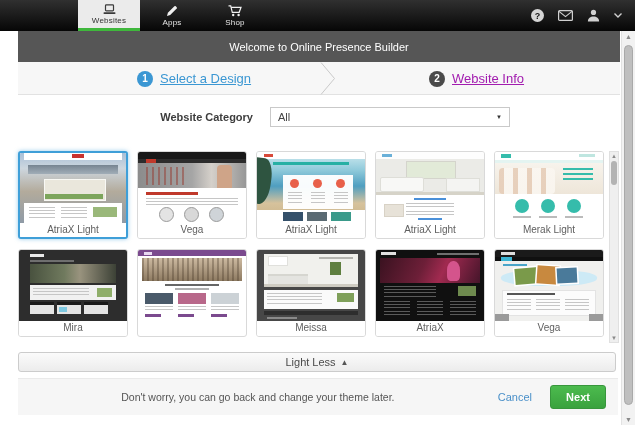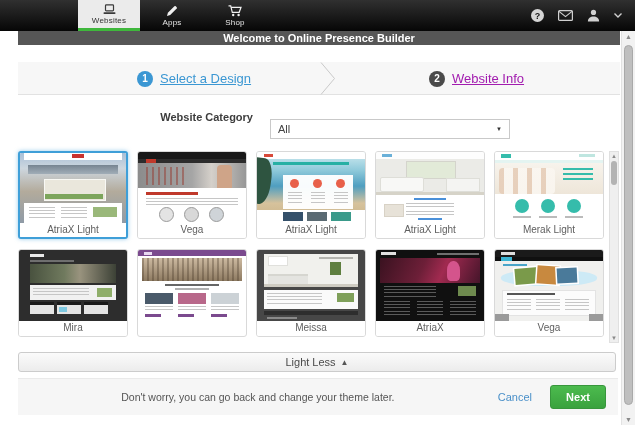--- a/index.html
+++ b/index.html
@@ -12,32 +12,32 @@
   .tab .tab-label{font-size:8px;color:#e6e6e6;letter-spacing:.2px;}
   .tab.active{background:#ebebeb;border-bottom:3px solid var(--accent-green,#3fb73c);}
   .tab.active .tab-label{color:#333;}
   .tab-websites{left:78px}.tab-apps{left:141px}.tab-shop{left:204px}
   .topbar-right{position:absolute;right:13px;top:0;height:31px;display:flex;align-items:center;gap:14px;}
   .help-circle{width:13px;height:13px;border-radius:50%;background:#d6d6d6;color:#141414;font-size:9px;font-weight:bold;display:flex;align-items:center;justify-content:center;cursor:pointer;}
   .ticon{display:flex;align-items:center;cursor:pointer;}
 
   
   .panel{position:absolute;left:18px;top:31px;width:602px;height:394px;}
-  .welcome{position:absolute;left:0;top:0;width:100%;height:14px;background:#565656;color:#fff;font-size:11px;font-weight:bold;display:flex;align-items:center;justify-content:center;}
+  .welcome{position:absolute;left:0;top:0;width:100%;height:31px;background:#565656;color:#fff;font-size:11px;font-weight:normal;display:flex;align-items:center;justify-content:center;}
   .stepsbar{position:absolute;left:0;top:31px;width:100%;height:33px;background:#f7f7f7;border-bottom:1px solid #e2e2e2;box-sizing:border-box;}
   .step{position:absolute;top:0;height:33px;display:flex;align-items:center;gap:7px;cursor:pointer;}
   .step-num{width:16px;height:16px;border-radius:50%;color:#fff;font-size:10px;font-weight:bold;display:flex;align-items:center;justify-content:center;}
   .step-label{font-size:13px;text-decoration:underline;}
   .step1{left:119px}.step1 .step-num{background:var(--step-blue,#3b97d3)}.step1 .step-label{color:var(--step-blue,#3b97d3);}
   .step2{left:411px}.step2 .step-num{background:#4a4a4a}.step2 .step-label{color:#a21caf;}
   .step-chevron{position:absolute;left:302px;top:0;}
 
   
   .cat-label{position:absolute;left:100px;top:76px;width:135px;text-align:right;font-size:11px;font-weight:bold;color:#3c3c3c;line-height:20px;}
-  .select{position:absolute;left:252px;top:76px;width:240px;height:20px;border:1px solid #c9c9c9;background:#fff;font-size:11px;color:#444;display:flex;align-items:center;padding:0 7px;box-sizing:border-box;cursor:pointer;margin-top:12px;}
+  .select{position:absolute;left:252px;top:76px;width:240px;height:20px;border:1px solid #c9c9c9;background:#fff;font-size:11px;color:#444;display:flex;align-items:center;padding:0 7px;box-sizing:border-box;cursor:pointer;}
   .select-arrow{margin-left:auto;font-size:6px;color:#333;}
 
   
   .grid{position:absolute;left:0;top:120px;width:586px;display:grid;grid-template-columns:repeat(5,110px);column-gap:9px;row-gap:10px;}
   .card{width:110px;height:88px;background:#fff;border:1px solid #d9d9d9;border-radius:3px;box-sizing:border-box;cursor:pointer;overflow:hidden;}
   .card.selected{border:2px solid var(--selection-blue,#3f9fd8);box-shadow:0 0 4px rgba(63,159,216,.55);}
   .art{position:relative;height:71px;overflow:hidden;}
   .card.selected .art{height:70px;}
   .card-label{height:15px;font-size:10px;color:#5f5f5f;text-align:center;line-height:14px;background:#fff;}
   .a{position:absolute;}

